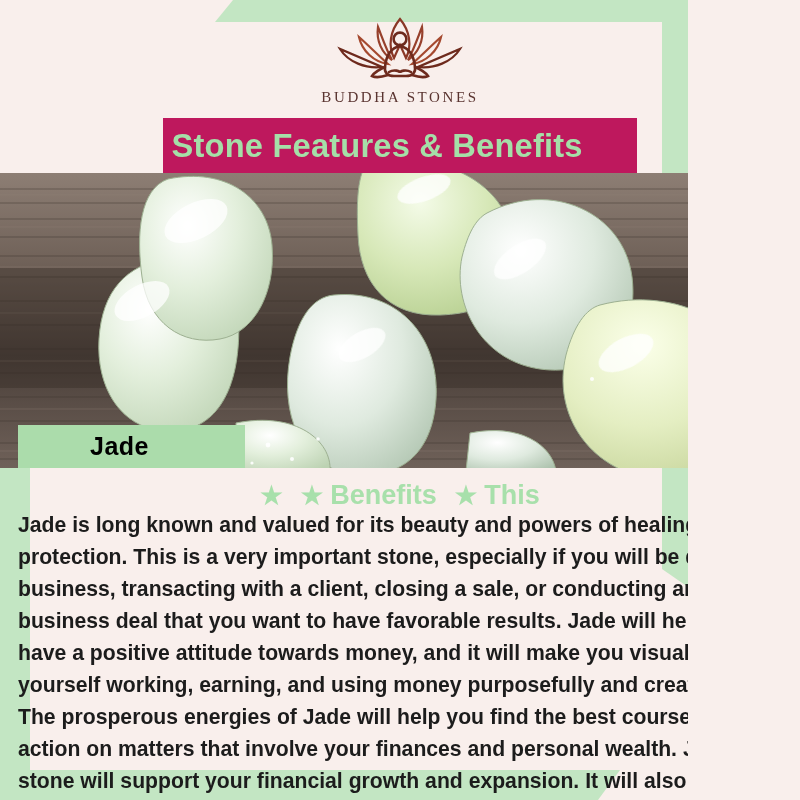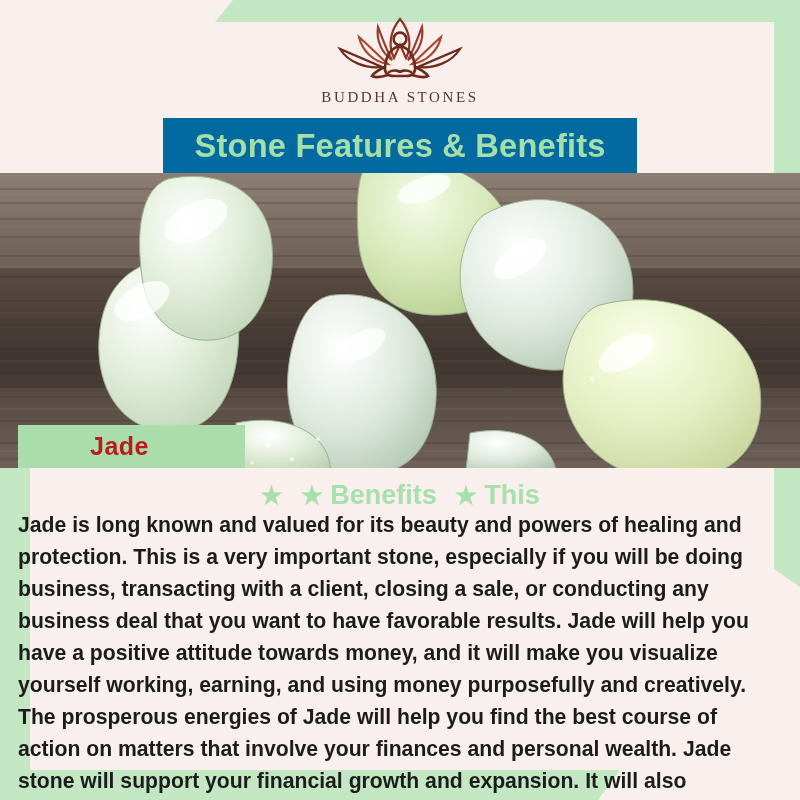--- a/index.html
+++ b/index.html
@@ -3,21 +3,21 @@
 <meta charset="utf-8">
 <style>
   html,body{margin:0;padding:0;}
   body{
     width:800px;height:800px;
     background:#f9efec;
     font-family:"Liberation Sans","DejaVu Sans",sans-serif;
     overflow:hidden;
     position:relative;
   }
-  .page{position:relative;width:800px;height:800px;overflow:hidden;background:#f9efec;}
+  .page{position:relative;width:688px;height:800px;overflow:hidden;background:#f9efec;}
 
   
   .ribbon{position:absolute;background:#c3e6c3;}
   .ribbon-top{
     top:0;left:215px;width:585px;height:22px;
     clip-path:polygon(18px 0,100% 0,100% 100%,0 100%);
   }
   .ribbon-right{
     top:22px;right:0;width:26px;height:565px;
     clip-path:polygon(0 0,100% 0,100% 100%,0 calc(100% - 18px));
@@ -41,22 +41,22 @@
   .logo-mark{width:148px;height:70px;display:block;}
   .brand-name{
     margin-top:4px;
     font-family:"Liberation Serif","DejaVu Serif",serif;
     font-size:15px;letter-spacing:2.6px;color:#5a3430;font-weight:400;
   }
 
   
   .title-band{
     position:absolute;top:118px;left:163px;width:474px;height:55px;
-    background:#0369a1;z-index:6;
-    display:flex;align-items:center;justify-content:center;
+    background:#be185d;z-index:6;
+    display:flex;align-items:center;
   }
   .title-text{
     font-family:"Liberation Sans Narrow","Liberation Sans",sans-serif;
     font-weight:bold;font-size:34px;color:#a5dfa8;
     letter-spacing:.2px;white-space:nowrap;
     transform:scaleX(.96);
   }
 
   
   .photo{
@@ -64,21 +64,21 @@
     overflow:hidden;z-index:2;background:#6e6158;
   }
   .photo svg{display:block;width:800px;height:295px;}
 
   
   .stone-bar{
     position:absolute;top:425px;left:18px;width:227px;height:43px;
     background:#abdcab;z-index:7;display:flex;align-items:center;
   }
   .stone-bar-text{
-    margin-left:72px;color:#b91c1c;font-weight:bold;font-size:25px;
+    margin-left:72px;color:#000000;font-weight:bold;font-size:25px;
     font-family:"Liberation Sans","DejaVu Sans",sans-serif;
     letter-spacing:.5px;
   }
 
   
   .keywords{
     position:absolute;top:480px;left:0;width:800px;
     display:flex;align-items:center;justify-content:center;gap:18px;
     z-index:6;
   }

